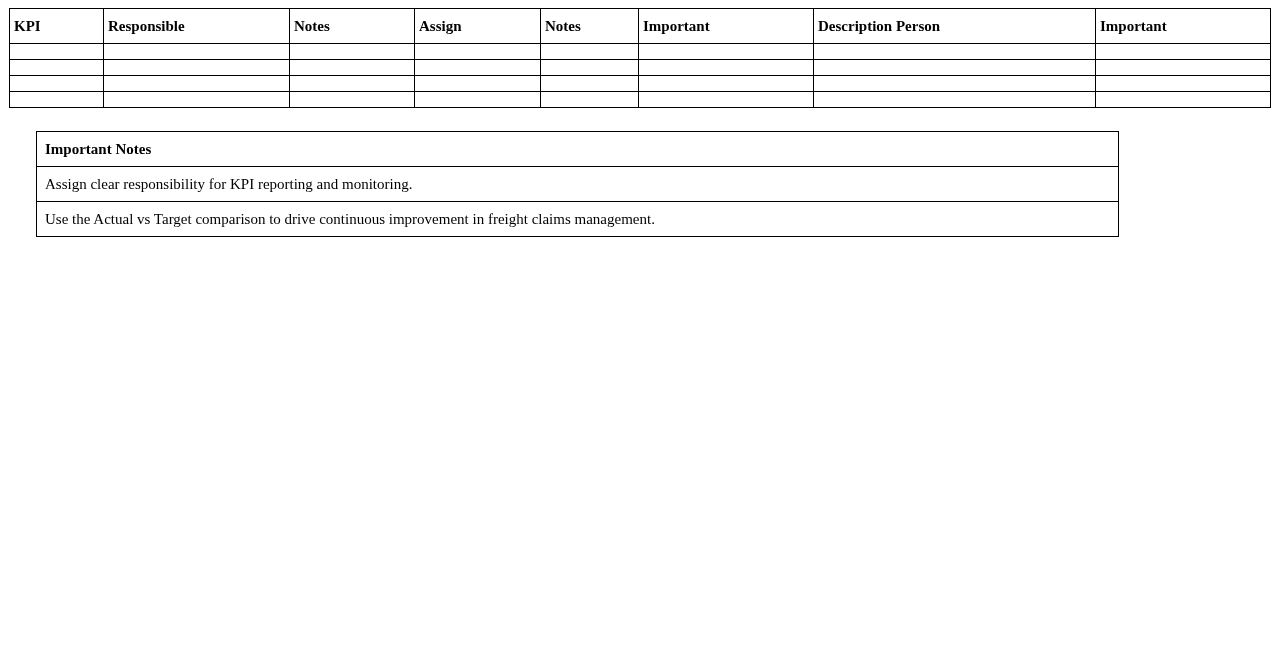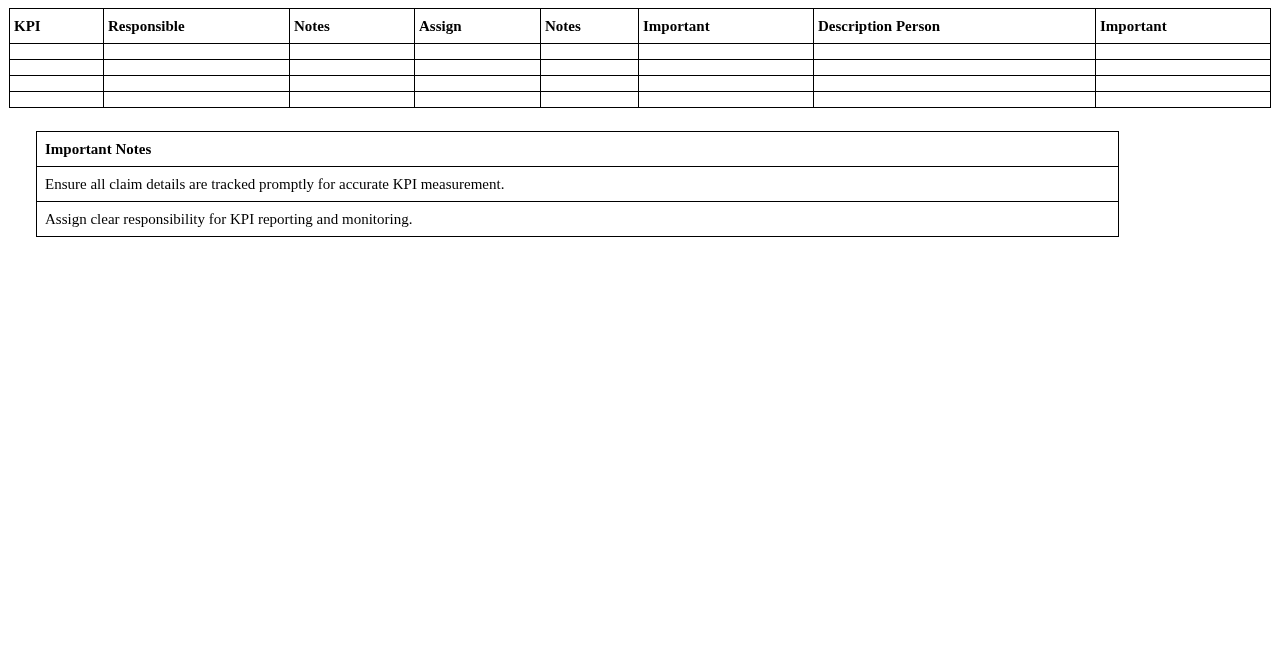--- a/index.html
+++ b/index.html
@@ -159,21 +159,21 @@
   </table>
 
   <table class="notes-table">
     <thead>
       <tr>
         <th>Important Notes</th>
       </tr>
     </thead>
     <tbody>
       <tr>
-        <td>Ensure all claim details are tracked promptly for accurate KPI measurement.</td>
+        <td>Assign clear responsibility for KPI reporting and monitoring.</td>
       </tr>
       <tr>
-        <td>Assign clear responsibility for KPI reporting and monitoring.</td>
+        <td>Use the Actual vs Target comparison to drive continuous improvement in freight claims management.</td>
       </tr>
     </tbody>
   </table>
 
 </div>
 
 </body></html>

